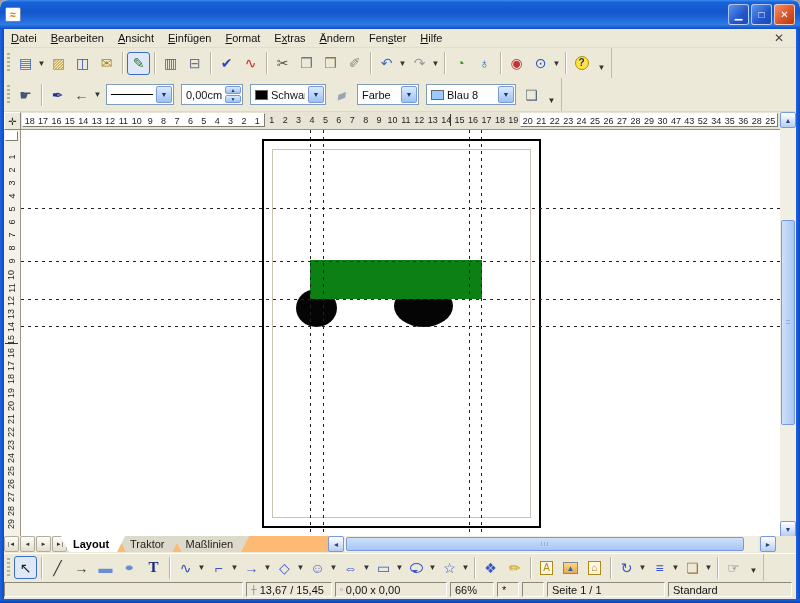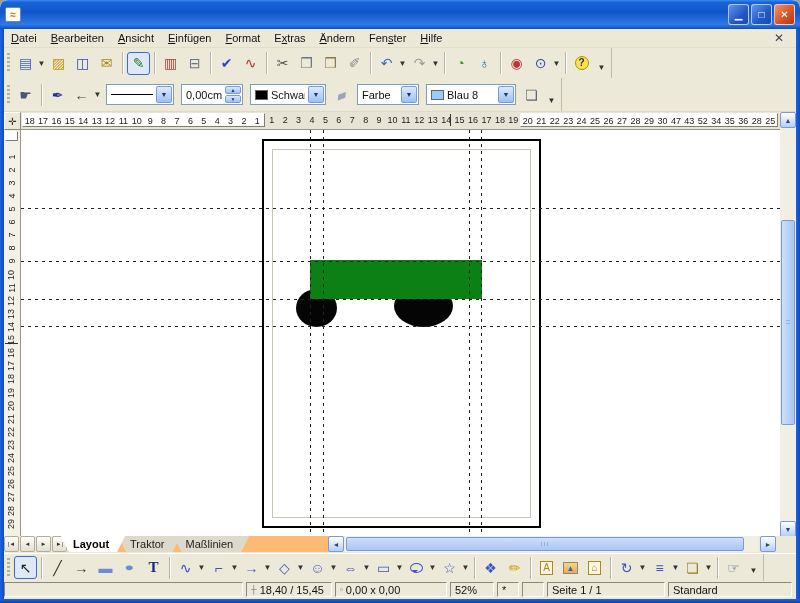--- a/index.html
+++ b/index.html
@@ -671,28 +671,28 @@
         <button class="ovf">▼</button>
       </div>
   </div>
 
   <div class="statusbar" id="statusbar">
       <div class="sfield" style="width: 239px;">
         <span></span>
       </div>
       <div class="sfield" style="width: 86px;">
         <span class="sicon">┼</span>
-        <span>18,40 / 15,45</span>
+        <span>13,67 / 15,45</span>
       </div>
       <div class="sfield" style="width: 112px;">
         <span class="sicon">▫</span>
         <span>0,00 x 0,00</span>
       </div>
       <div class="sfield" style="width: 44px;">
-        <span>52%</span>
+        <span>66%</span>
       </div>
       <div class="sfield" style="width: 22px;">
         <span>*</span>
       </div>
       <div class="sfield" style="width: 22px;">
         <span></span>
       </div>
       <div class="sfield" style="width: 118px;">
         <span>Seite 1 / 1</span>
       </div>

